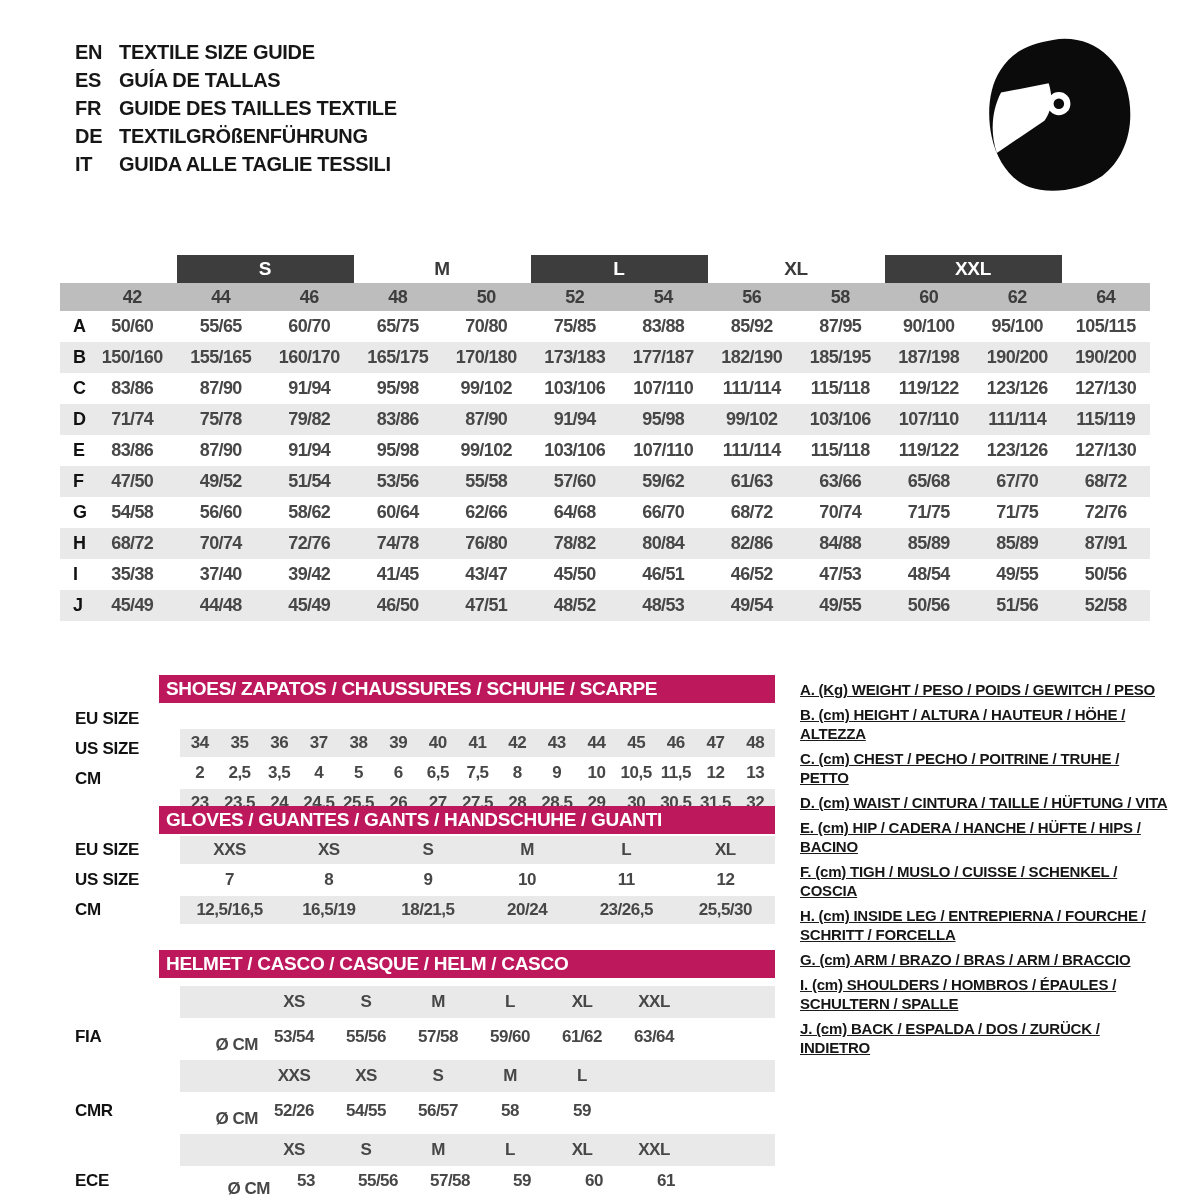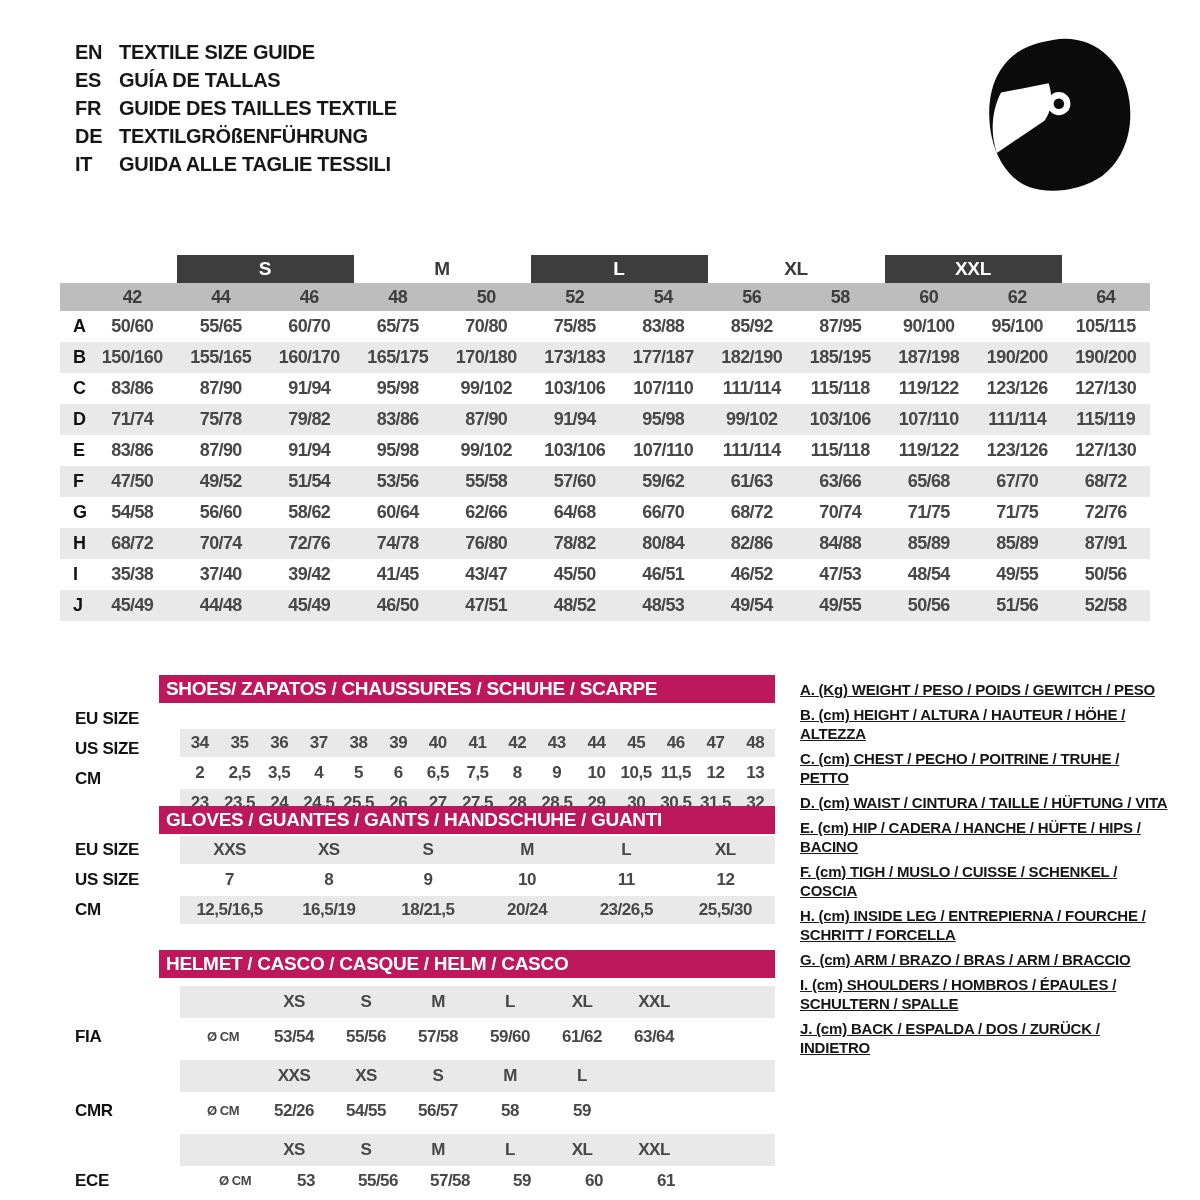--- a/index.html
+++ b/index.html
@@ -42,21 +42,21 @@
   .bval{text-align:center;font-size:17px;color:#474747;letter-spacing:-0.5px;white-space:nowrap;}
   
   .hrow{display:grid;grid-template-columns:105px 1fr;height:32px;line-height:32px;}
   .hrow.hsize{margin-top:8px;}
   .hrow.hsize2{margin-top:4px;}
   .hrow.hdata{height:38px;line-height:38px;}
   .hrow.hlast{height:30px;line-height:30px;gap:12px;}
   .hvals{display:grid;grid-template-columns:78px repeat(6,72px) 1fr;}
   .hvals.stripe{background:#e9e9e9;}
   .hval{text-align:center;font-size:17px;color:#474747;letter-spacing:-0.5px;white-space:nowrap;}
-  .hprefix{text-align:center;padding-left:8px;font-size:13px;color:#474747;letter-spacing:-0.5px;}
+  .hprefix{text-align:right;padding-left:8px;font-size:17px;color:#474747;letter-spacing:-0.5px;margin-top:8px;}
   
   .legend{position:absolute;left:800px;top:680px;width:368px;text-decoration:underline;}
   .legend-item{font-size:15px;line-height:19px;margin-bottom:6px;color:#161616;letter-spacing:-0.2px;}
 </style>
 </head>
 <body>
 
 <div class="canvas">
 
   <div class="titles">

